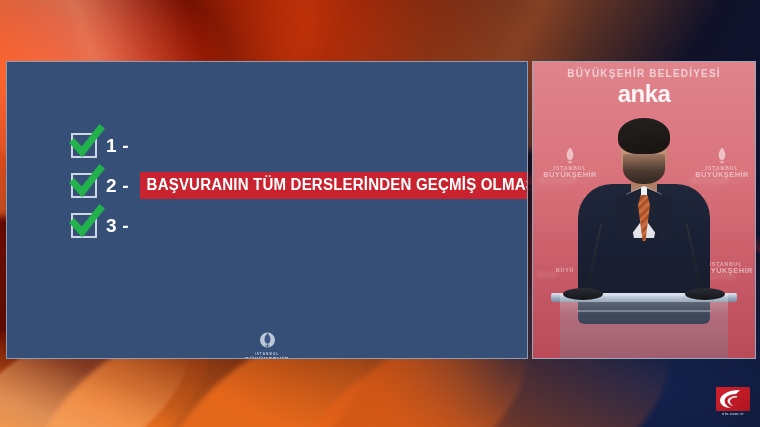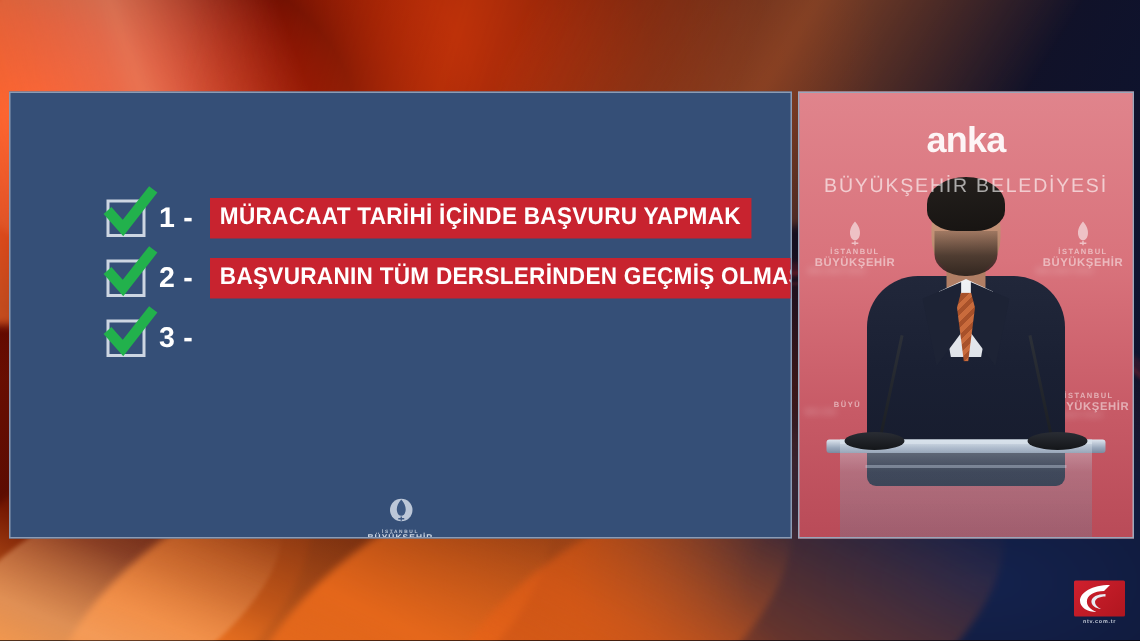--- a/index.html
+++ b/index.html
@@ -222,26 +222,25 @@
     letter-spacing: -0.5px;
     line-height: 1;
     z-index: 6;
   }
   #anka-top-label {
     position: absolute;
     left: 50%;
     top: 6px;
     transform: translateX(-50%);
     color: rgba(255,255,255,0.62);
-    font-size: 13px;
-    font-weight: normal;
+    font-size: 10px;
+    font-weight: bold;
     letter-spacing: 1.2px;
     white-space: nowrap;
     z-index: 5;
-    margin-top: 48px;
   }
 
   
   .person { position: absolute; z-index: 4; }
   .head {
     left: 50%; top: 64px; transform: translateX(-50%);
     width: 46px; height: 56px; border-radius: 46% 46% 42% 42%;
     background: linear-gradient(170deg, #cf9d82 0%, #c08f74 55%, #a87a61 100%);
   }
   .hair {
@@ -379,23 +378,20 @@
 
     <div class="checklist">
 
       <div class="check-row">
         <div class="checkbox">
           <svg viewBox="0 0 34 32" xmlns="http://www.w3.org/2000/svg">
             <path d="M4 16 L12 25 L30 2" fill="none" stroke="#22b14c" stroke-width="7" stroke-linecap="square" stroke-linejoin="miter"></path>
           </svg>
         </div>
         <div class="row-num">1 -</div>
-        <div class="row-lines">
-          <span class="hl">MÜRACAAT TARİHİ İÇİNDE BAŞVURU YAPMAK</span>
-        </div>
       </div>
 
       <div class="check-row">
         <div class="checkbox">
           <svg viewBox="0 0 34 32" xmlns="http://www.w3.org/2000/svg">
             <path d="M4 16 L12 25 L30 2" fill="none" stroke="#22b14c" stroke-width="7" stroke-linecap="square" stroke-linejoin="miter"></path>
           </svg>
         </div>
         <div class="row-num">2 -</div>
         <div class="row-lines">

